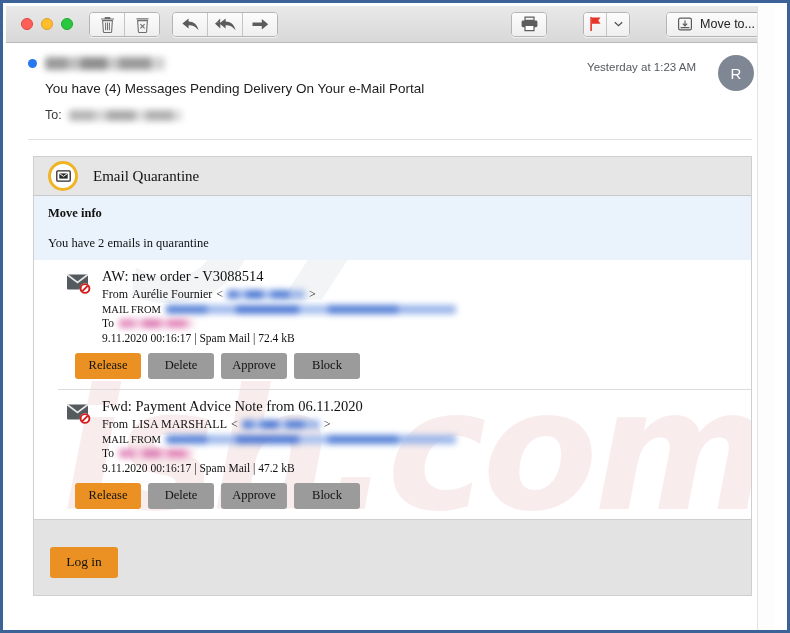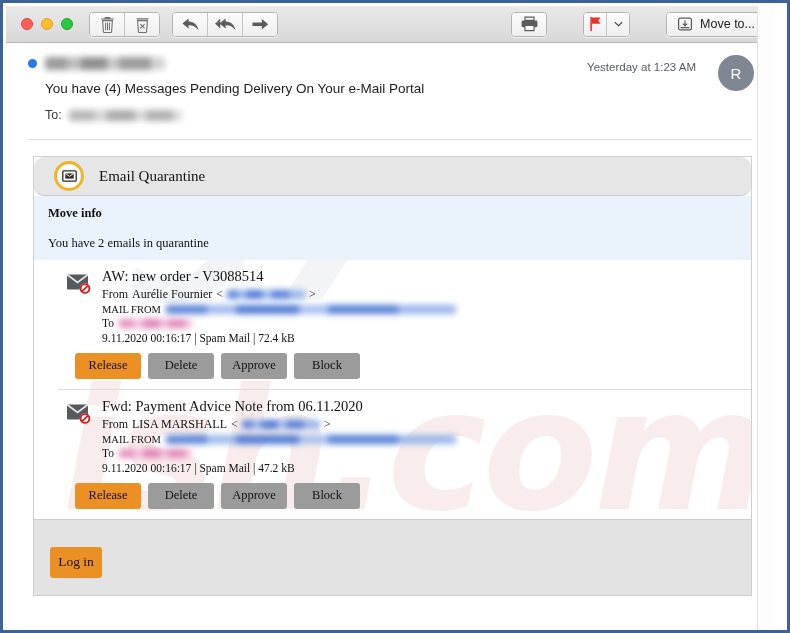--- a/index.html
+++ b/index.html
@@ -227,22 +227,21 @@
   }
 
   .eb-header {
     position: relative;
     z-index: 1;
     background: #e6e6e6;
     border-bottom: 1px solid #c9c9c9;
     height: 38px;
     display: flex;
     align-items: center;
-    padding-left: 20px;
-    border-radius: 10px;
+    padding-left: 14px;
   }
   .brand-mark {
     width: 24px; height: 24px;
     border-radius: 50%;
     border: 3px solid #f0b323;
     background: #ffffff;
     display: flex;
     align-items: center;
     justify-content: center;
     flex: none;
@@ -367,21 +366,21 @@
   }
   .login-btn {
     margin-top: 13px;
     background: #eb9123;
     border: none;
     border-radius: 3px;
     font-family: "Liberation Serif", serif;
     font-size: 13.5px;
     color: #111;
     padding: 7px 0 8px 0;
-    width: 52px;
+    width: 68px;
     text-align: center;
     cursor: pointer;
   }
 </style>
 </head>
 <body>
 
 <div id="screenshot">
   <div class="window">
 

